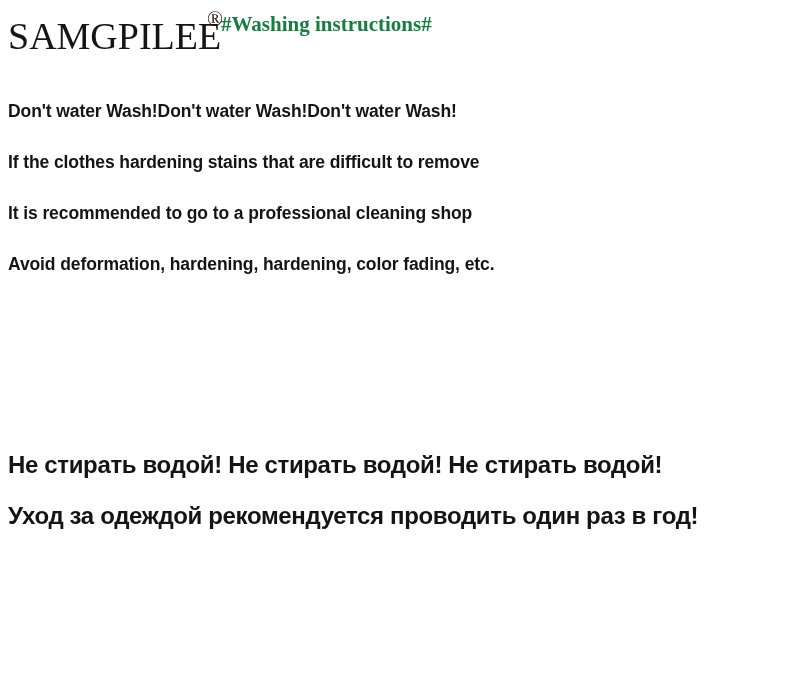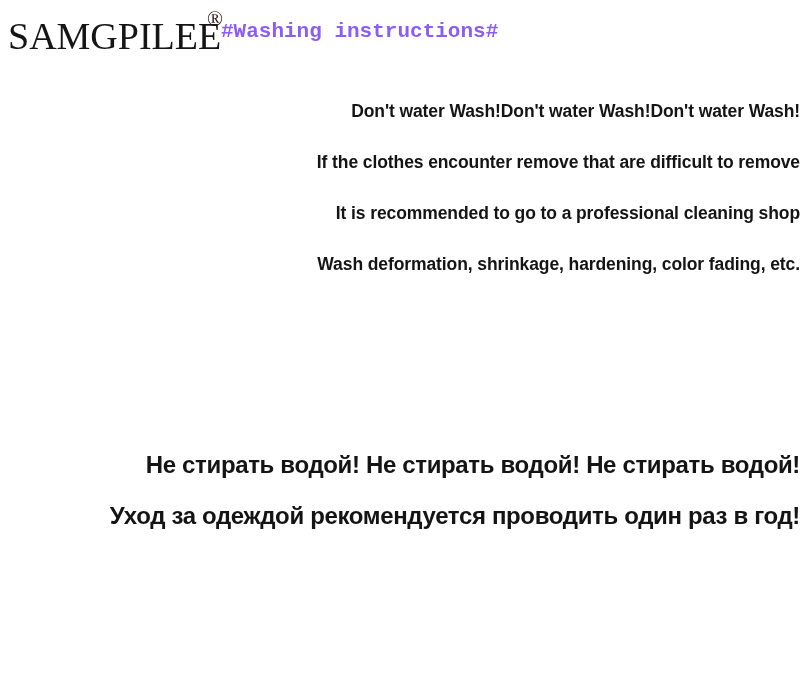--- a/index.html
+++ b/index.html
@@ -58,48 +58,46 @@
   }
 
   .headline-block {
     position: absolute;
     left: 221px;
     top: 10px;
     width: 560px;
   }
 
   .headline {
-    font-family: Liberation Mono, monospace;
+    font-family: Liberation Serif, serif;
     font-weight: bold;
     font-size: 21px;
     line-height: 28px;
-    color: #8b5cf6;
+    color: #15803d;
     white-space: nowrap;
-    margin-top: 8px;
   }
 
   
   .block {
     position: absolute;
     left: 8px;
     width: 792px;
   }
 
   .block-en { top: 86px; }
   .block-ru { top: 439px; }
 
   .line {
     font-family: "Liberation Sans", "DejaVu Sans", sans-serif;
     font-weight: bold;
     font-size: 17.5px;
     line-height: 51px;
     color: #141414;
     white-space: nowrap;
     letter-spacing: -0.1px;
-    text-align: right;
   }
 
   .block-ru .line {
     font-size: 24px;
     letter-spacing: -0.35px;
   }
 </style>
 </head>
 <body>
 
@@ -112,23 +110,23 @@
     <div class="reg-mark">®</div>
 
     <div class="headline-block">
       <div class="headline">#Washing instructions#</div>
     </div>
 
   </div>
 
   <div class="block block-en">
     <div class="line">Don't water Wash!Don't water Wash!Don't water Wash!</div>
-    <div class="line">If the clothes encounter remove that are difficult to remove</div>
+    <div class="line">If the clothes hardening stains that are difficult to remove</div>
     <div class="line">It is recommended to go to a professional cleaning shop</div>
-    <div class="line">Wash deformation, shrinkage, hardening, color fading, etc.</div>
+    <div class="line">Avoid deformation, hardening, hardening, color fading, etc.</div>
   </div>
 
   <div class="block block-ru">
     <div class="line">Не стирать водой! Не стирать водой! Не стирать водой!</div>
     <div class="line">Уход за одеждой рекомендуется проводить один раз в год!</div>
   </div>
 
 </div>
 
 </body></html>

